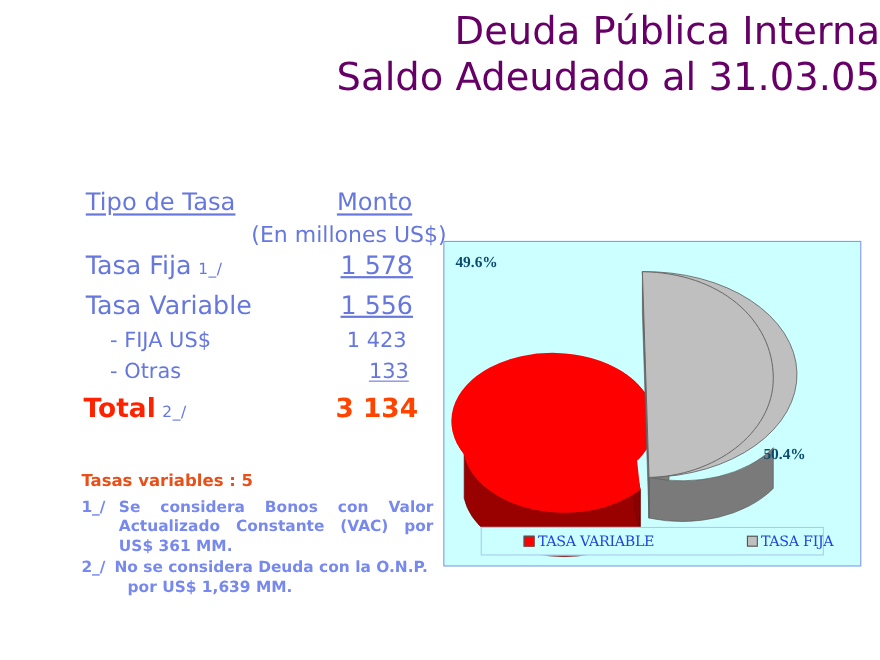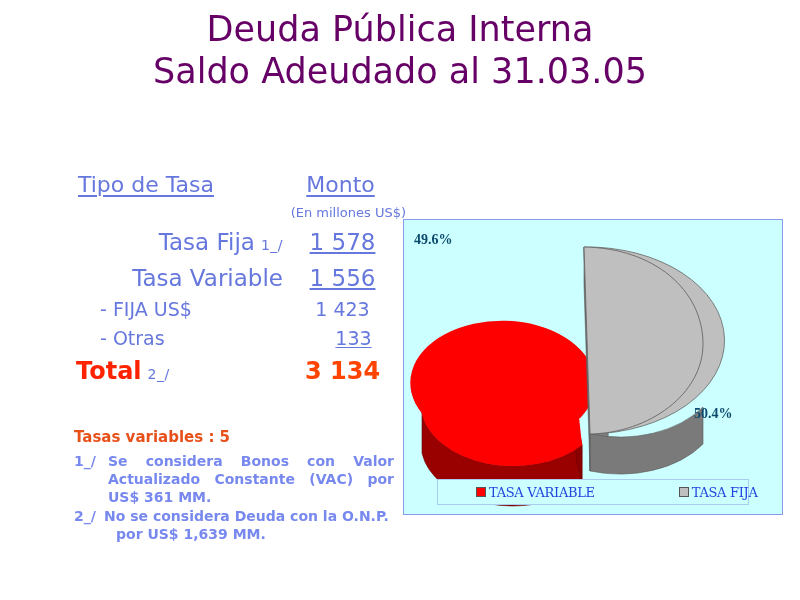--- a/index.html
+++ b/index.html
@@ -16,21 +16,21 @@
     font-family: "DejaVu Sans", "Liberation Sans", sans-serif;
     -webkit-font-smoothing: antialiased;
   }
 
   
   #title-block {
     position: absolute;
     left: 0;
     top: 8px;
     width: 800px;
-    text-align: center;
+    text-align: right;
   }
   .title-line {
     color: #660066;
     font-family: "DejaVu Sans", "Liberation Sans", sans-serif;
     font-size: 35px;
     line-height: 42px;
     font-weight: 400;
     letter-spacing: 0px;
     white-space: nowrap;
   }
@@ -72,32 +72,32 @@
     font-size: 22px;
     line-height: 30px;
     text-decoration: underline;
     text-underline-offset: 3px;
   }
   .hdr-label { padding-left: 6px !important; }
   .hdr-amount { text-align: center !important; padding-right: 10px !important; }
 
   .units-row td {
     color: #6677DD;
-    font-size: 13px;
+    font-size: 20px;
     line-height: 26px;
     text-align: right;
     padding-right: 2px !important;
   }
 
   .main-row td {
     color: #6677DD;
     font-size: 23px;
     line-height: 33px;
   }
-  .main-row .col-label { padding-left: 6px !important; text-align: right; }
+  .main-row .col-label { padding-left: 6px !important; }
   .main-row .amount-u {
     text-decoration: underline;
     text-underline-offset: 2px;
     padding-right: 6px;
   }
   .fnmark {
     font-size: 14px;
     vertical-align: baseline;
     padding-left: 6px;
     letter-spacing: 0.5px;

